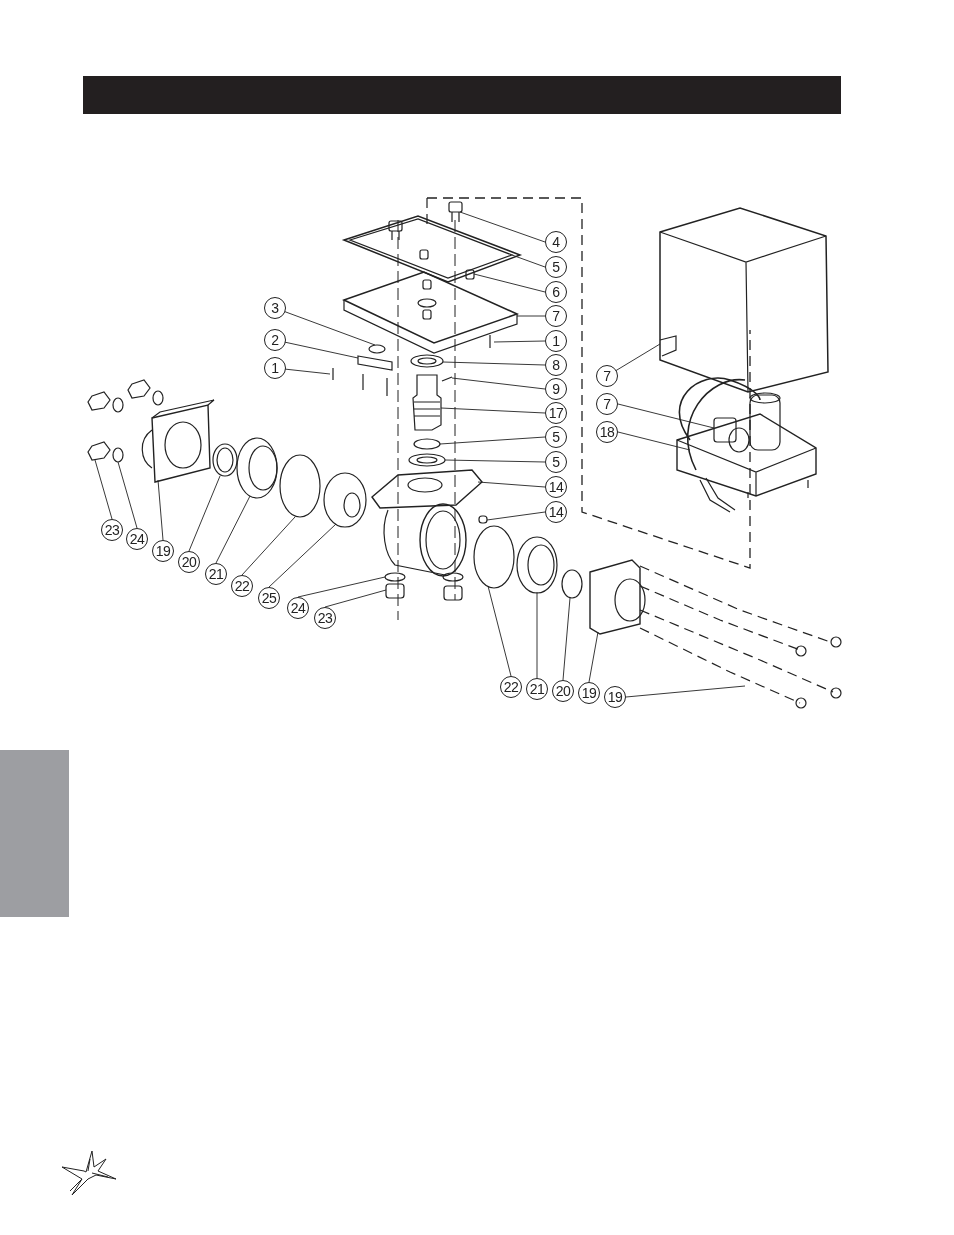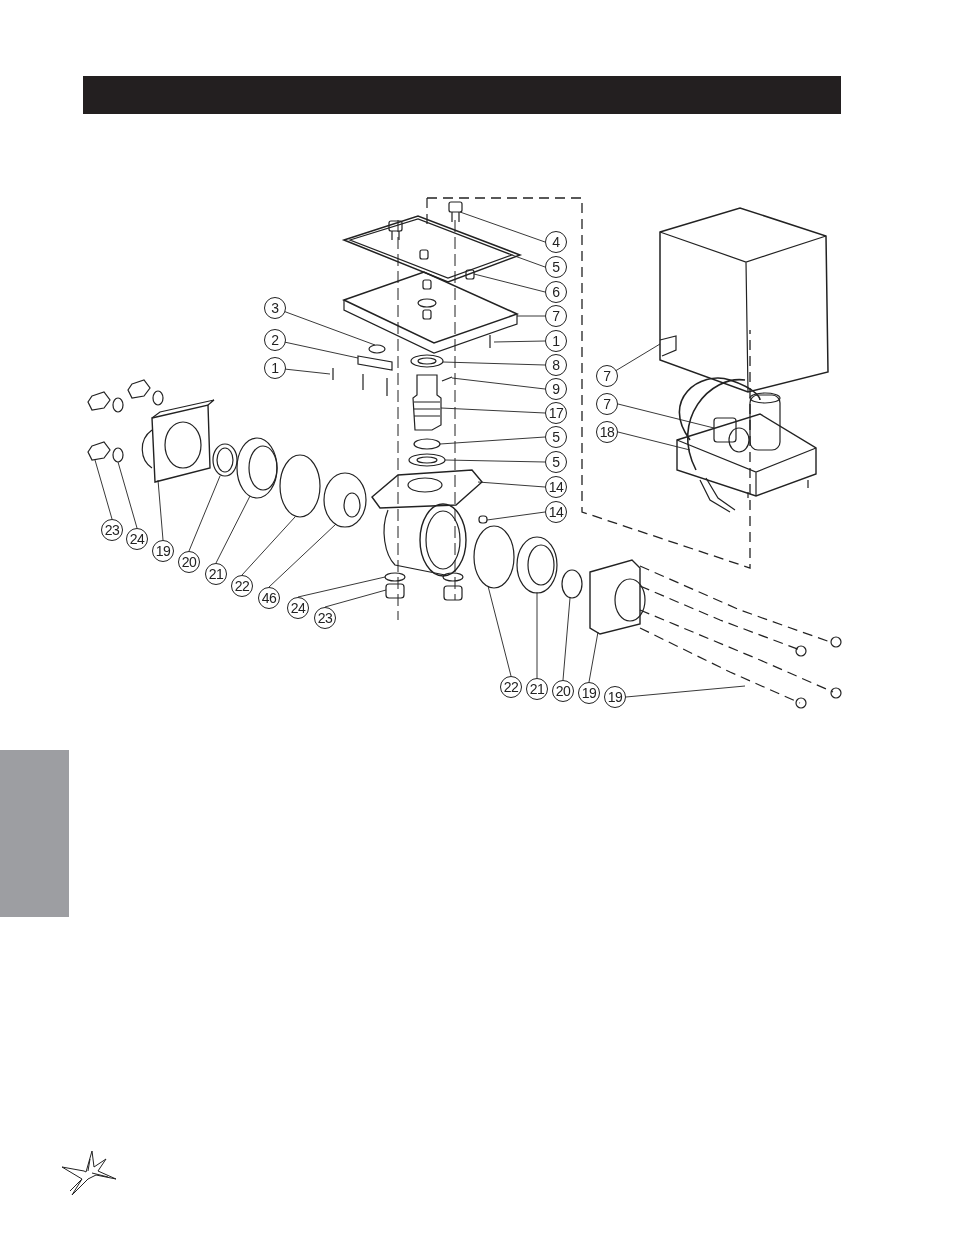--- a/index.html
+++ b/index.html
@@ -177,21 +177,21 @@
   <div class="callout" style="left:545px;top:501px">14</div>
   <div class="callout" style="left:596px;top:365px">7</div>
   <div class="callout" style="left:596px;top:393px">7</div>
   <div class="callout" style="left:596px;top:421px">18</div>
   <div class="callout" style="left:101px;top:519px">23</div>
   <div class="callout" style="left:126px;top:528px">24</div>
   <div class="callout" style="left:152px;top:540px">19</div>
   <div class="callout" style="left:178px;top:551px">20</div>
   <div class="callout" style="left:205px;top:563px">21</div>
   <div class="callout" style="left:231px;top:575px">22</div>
-  <div class="callout" style="left:258px;top:587px">46</div>
+  <div class="callout" style="left:258px;top:587px">25</div>
   <div class="callout" style="left:287px;top:597px">24</div>
   <div class="callout" style="left:314px;top:607px">23</div>
   <div class="callout" style="left:500px;top:676px">22</div>
   <div class="callout" style="left:526px;top:678px">21</div>
   <div class="callout" style="left:552px;top:680px">20</div>
   <div class="callout" style="left:578px;top:682px">19</div>
   <div class="callout" style="left:604px;top:686px">19</div>
 </div>
 
 <svg class="logo" viewBox="0 0 60 55" xmlns="http://www.w3.org/2000/svg" fill="none" stroke="#222" stroke-width="1">

